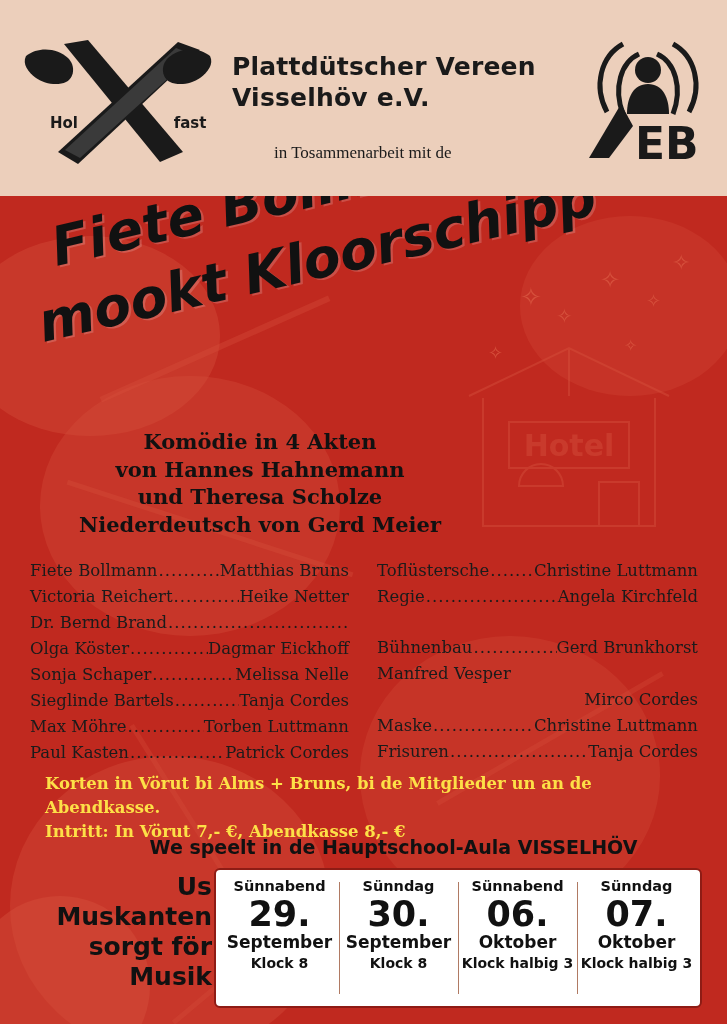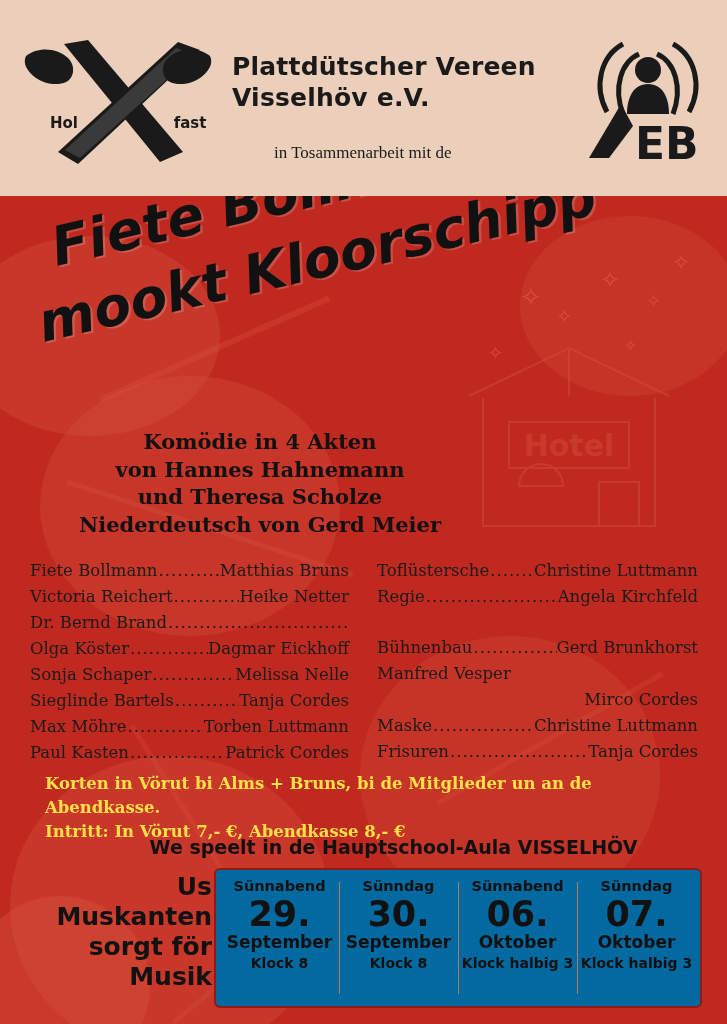--- a/index.html
+++ b/index.html
@@ -188,21 +188,21 @@
     font-size: 25px;
     line-height: 1.2;
     color: #111;
   }
 
   
   .dates {
     position: absolute;
     left: 214px; top: 672px;
     width: 488px; height: 140px;
-    background: #0369a1;
+    background: #ffffff;
     border: 2px solid #8e1c15;
     border-radius: 6px;
     display: flex;
     padding: 4px;
     justify-content: flex-end;
   }
   .date-cell {
     flex: 1 1 0;
     text-align: center;
     position: relative;

